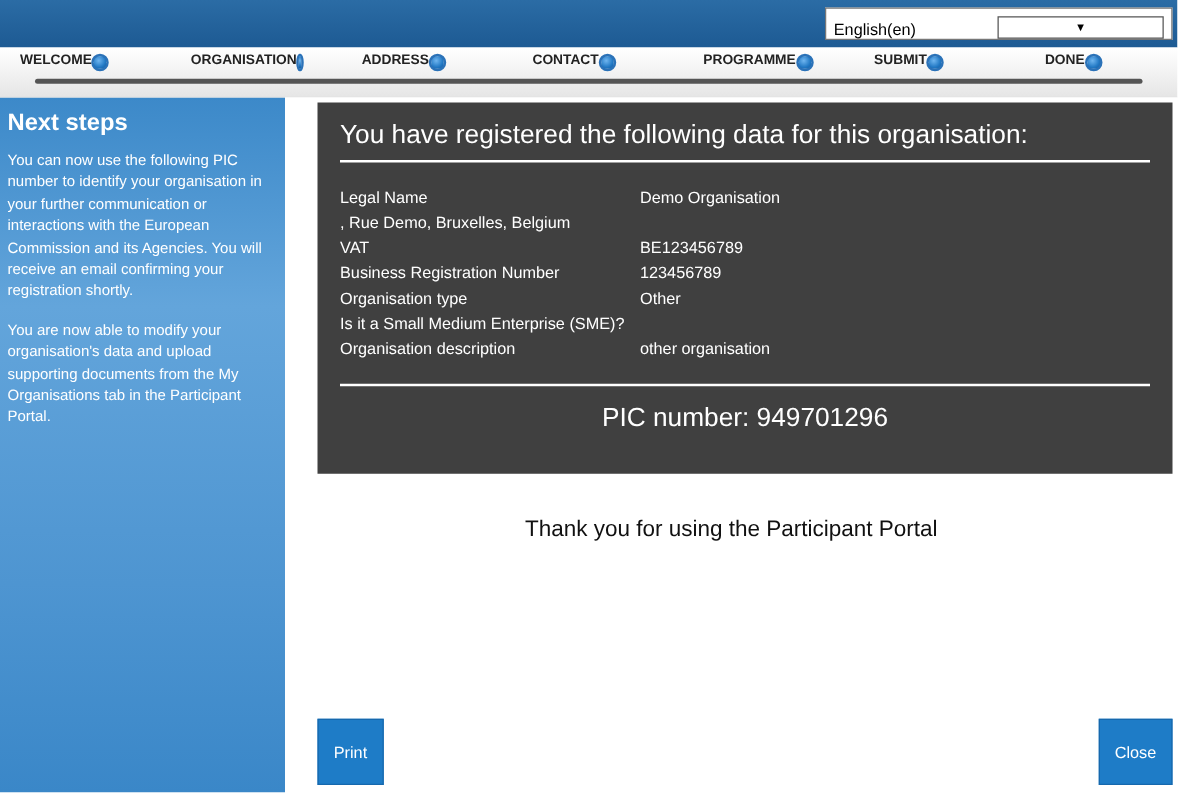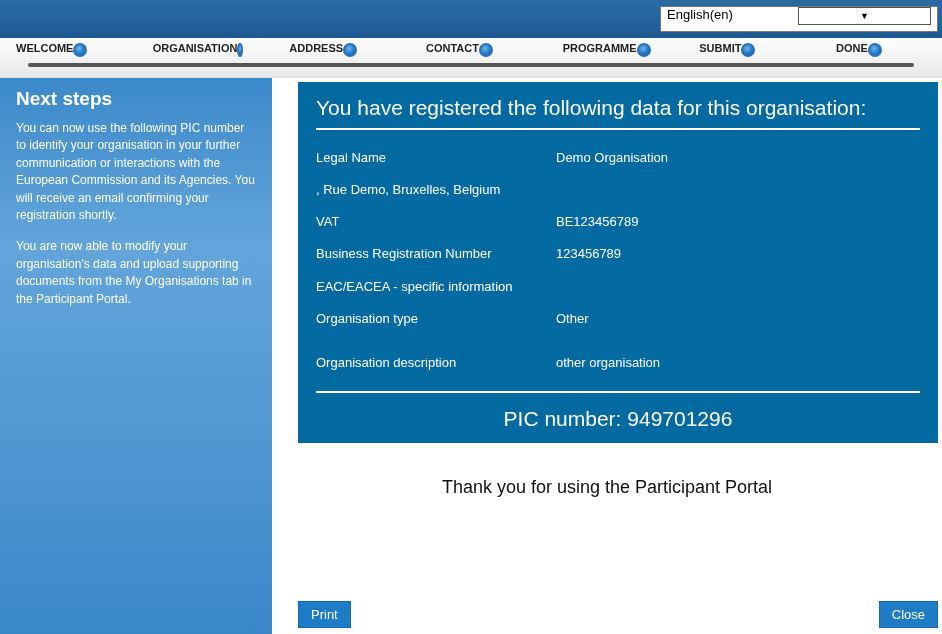--- a/index.html
+++ b/index.html
@@ -18,21 +18,21 @@
     }
     .lang-select {
       position: absolute;
       right: 4px;
       top: 6px;
       width: 278px;
       height: 26px;
       background: #fff;
       border: 1px solid #777;
       display: flex;
-      align-items: flex-start;
+      align-items: flex-end;
       padding: 0 6px;
     }
     .lang-select span { flex: 1; font-size: 13px; }
     .lang-select .dd {
       width: 18px; height: 18px;
       border: 1px solid #555;
       display: flex; align-items: center; justify-content: center;
       font-size: 9px;
     }
     .wizard {
@@ -74,64 +74,64 @@
       background: radial-gradient(circle at 40% 35%, #6fb5ef 0%, #2178c4 60%, #145a9a 100%);
       border: 2px solid #2b72b8;
       position: relative;
       z-index: 2;
     }
     .content {
       display: flex;
       height: calc(634px - 38px - 40px);
     }
     .sidebar {
-      width: 272px;
+      width: 228px;
       background: linear-gradient(to bottom, #3c89c9 0%, #63a5db 30%, #4e95d1 70%, #3a87c8 100%);
       color: #fff;
-      padding: 10px 16px;
+      padding: 10px 6px;
     }
     .sidebar h2 {
       font-size: 19px;
       font-weight: bold;
       margin-bottom: 10px;
     }
     .sidebar p {
       font-size: 12px;
       line-height: 1.45;
       margin-bottom: 14px;
     }
     .main {
       flex: 1;
       position: relative;
       background: #fff;
     }
     .green-box {
       margin: 4px 4px 0 26px;
-      background: #0369a1;
+      background: #404040;
       color: #fff;
-      padding: 14px 18px 12px 18px;
+      padding: 14px 18px 32px 18px;
     }
     .green-box h1 {
       font-size: 21px;
       font-weight: normal;
       margin-bottom: 8px;
     }
     .green-box hr {
       border: none;
       border-top: 2px solid #fff;
       margin: 8px 0 18px 0;
     }
     .green-box hr.sep2 {
       margin: 18px 0 14px 0;
     }
     .fields {
       font-size: 13px;
       line-height: 1.55;
     }
-    .row { display: flex; margin-top: 12px; }
+    .row { display: flex; }
     .row .lbl { width: 240px; }
     .row .val { flex: 1; }
     .pic {
       text-align: center;
       font-size: 21px;
     }
     .thankyou {
       text-align: center;
       font-size: 18px;
       margin-top: 34px;
@@ -141,21 +141,21 @@
       position: absolute;
       left: 26px; right: 4px;
       bottom: 6px;
       display: flex;
       justify-content: space-between;
     }
     .btn {
       background: #1e7cc7;
       color: #fff;
       border: 1px solid #1668ad;
-      padding: 5px 12px;
+      padding: 18px 12px;
       font-size: 13px;
       cursor: pointer;
     }
   </style>
 </head>
 <body>
 
 <div class="top-bar">
   <div class="lang-select">
     <span>English(en)</span>
@@ -218,28 +218,25 @@
         </div>
         <div class="row">
           <div class="lbl">VAT</div>
           <div class="val">BE123456789</div>
         </div>
         <div class="row">
           <div class="lbl">Business Registration Number</div>
           <div class="val">123456789</div>
         </div>
         <div class="row">
-          <div class="lbl">EAC/EACEA - specific information</div>
-          <div class="val"></div>
-        </div>
-        <div class="row">
           <div class="lbl">Organisation type</div>
           <div class="val">Other</div>
         </div>
         <div class="row">
+          <div class="lbl">Is it a Small Medium Enterprise (SME)?</div>
         </div>
         <div class="row">
           <div class="lbl">Organisation description</div>
           <div class="val">other organisation</div>
         </div>
       </div>
       <hr class="sep2">
       <div class="pic">
         <span>PIC number:</span>
         <span> </span>

